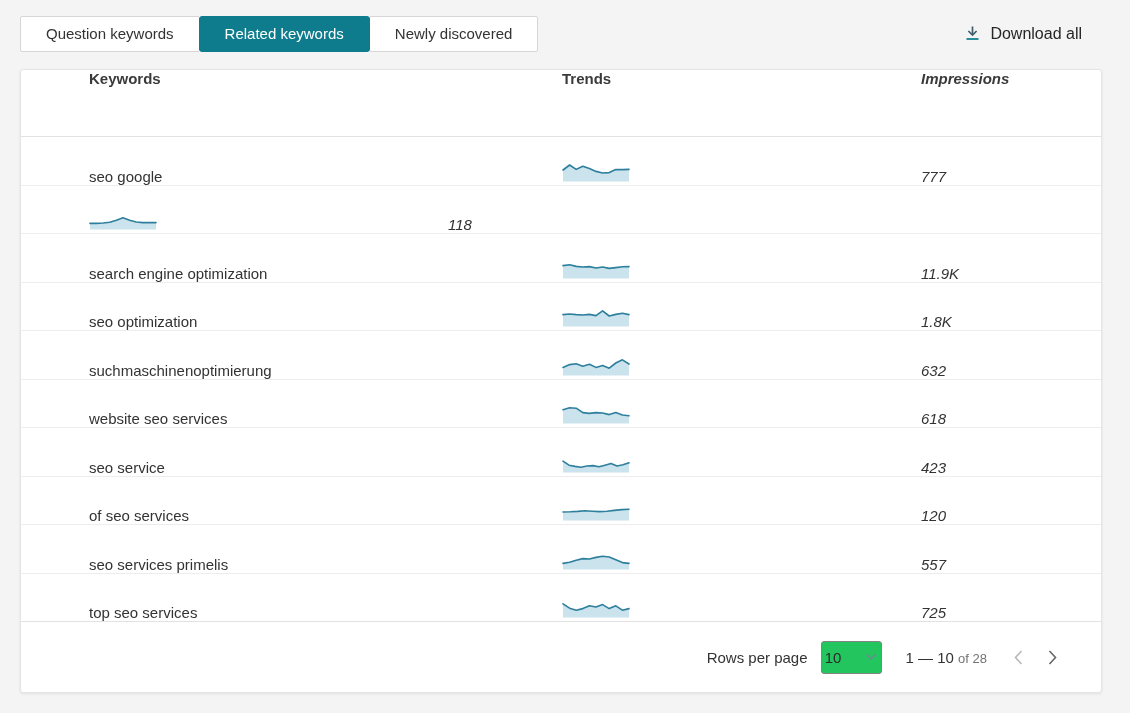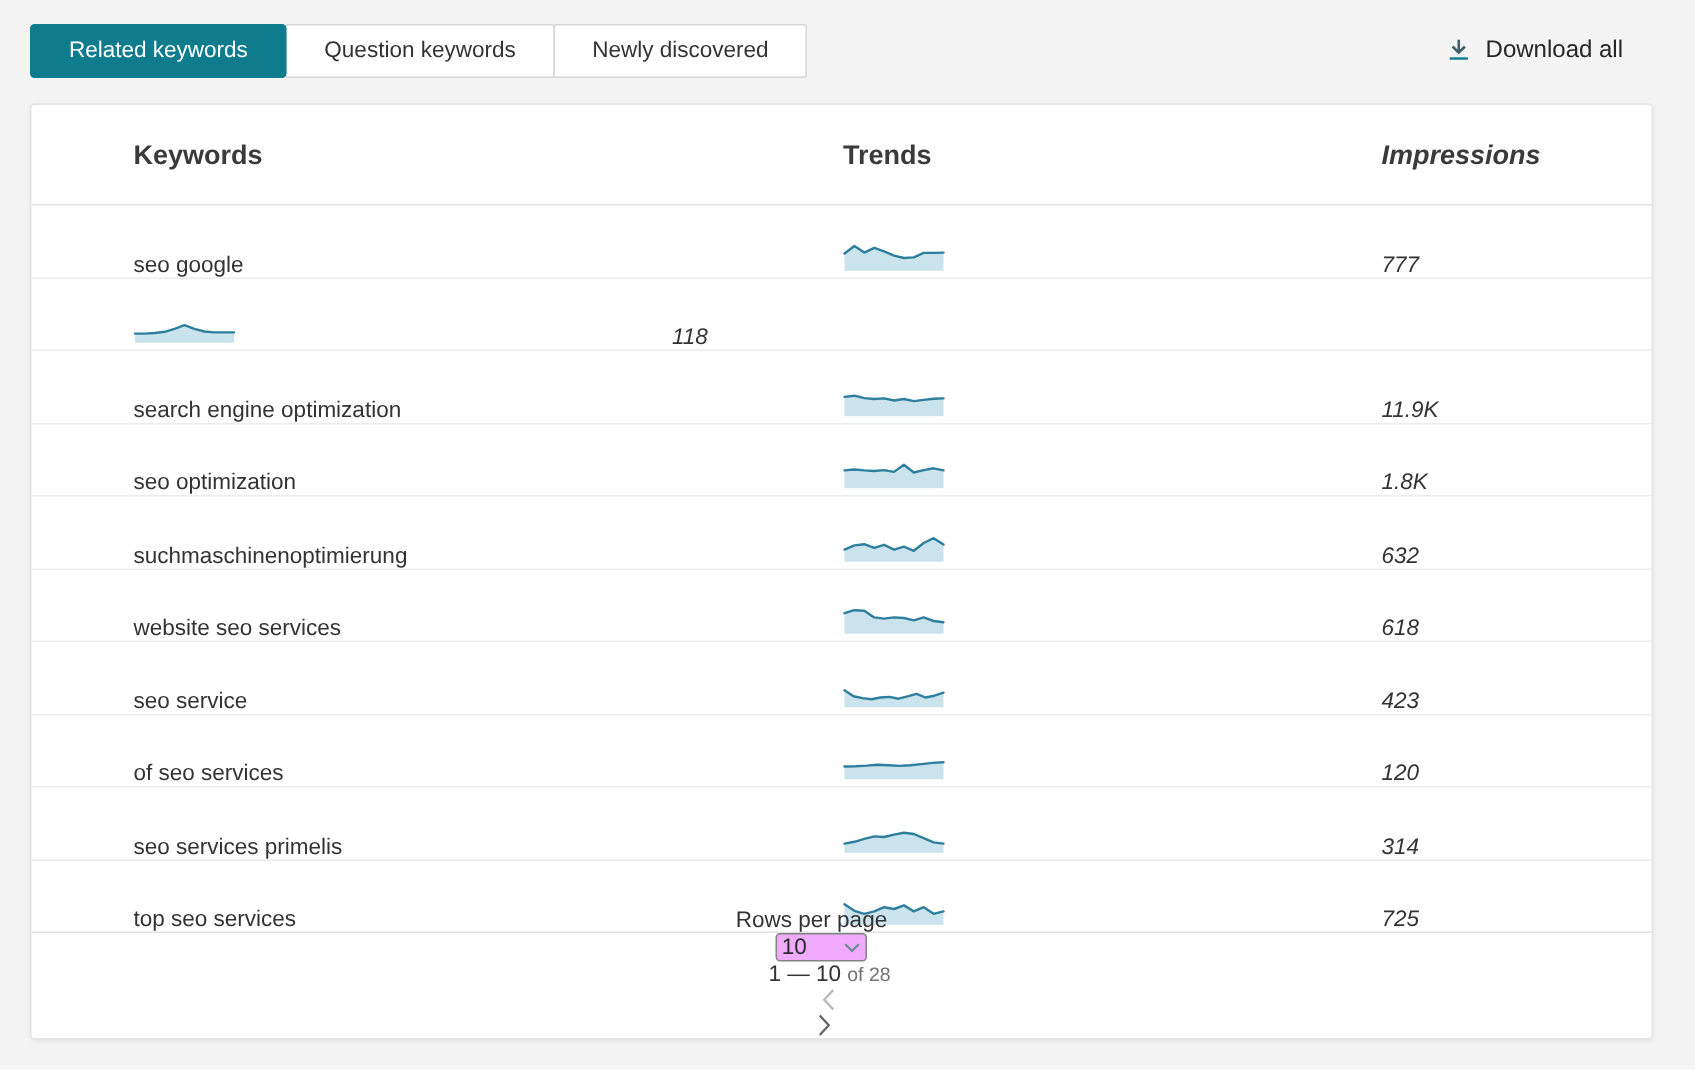--- a/index.html
+++ b/index.html
@@ -31,66 +31,66 @@
     font-size: 16px; color: #262626; margin-right: 20px;
   }
 
   
   .card {
     margin-top: 17px; background: #fff;
     border: 1px solid #e5e5e5; border-radius: 3px;
     box-shadow: 0 1px 3px rgba(0,0,0,0.08);
   }
   .thead {
-    display: flex; align-items: center; height: 67px; padding-left: 68px;
+    display: flex; align-items: flex-start; height: 67px; padding-left: 68px;
     border-bottom: 1px solid #e2e2e2;
-    font-size: 18px; font-weight: bold; color: #3a3a3a;
+    font-size: 15px; font-weight: bold; color: #3a3a3a;
   }
   .col-k { width: 473px; }
   .col-t { width: 359px; }
   .col-i { flex: 1; font-style: italic; }
   .trow {
     display: flex; align-items: flex-end; height: 48.5px; padding-left: 68px;
     border-bottom: 1px solid #ededed;
     font-size: 15px; color: #333; cursor: pointer;
   }
   .trow:last-of-type { border-bottom: 1px solid #e2e2e2; }
   .spark { display: inline-block; width: 68px; height: 24px; }
   .spark svg { display: block; }
 
   
   .tfoot {
     display: flex; align-items: center; justify-content: flex-end;
-    height: 70px; padding-right: 40px; font-size: 15px; color: #333; flex-direction: column;
+    height: 70px; padding-right: 40px; font-size: 15px; color: #333;
   }
   .rpp-select {
     margin-left: 13px; width: 61px; height: 33px;
-    border: 1px solid #838383; border-radius: 3px; background: #f0abfc;
+    border: 1px solid #838383; border-radius: 3px; background: #22c55e;
     display: flex; align-items: center; justify-content: center; gap: 24px;
     cursor: pointer; font-size: 15px; color: #2b2b2b;
   }
   .range { margin-left: 24px; white-space: nowrap; }
   .range .of { color: #737373; font-size: 13px; }
   .pg-btn {
     background: transparent; border: none; width: 18px; height: 18px;
     display: flex; align-items: center; justify-content: center; cursor: pointer;
     padding: 0;
   }
   .pg-prev { margin-left: 22px; }
   .pg-next { margin-left: 16px; }
 </style>
 </head>
 <body>
 
 <div class="page">
 
   <div class="topbar">
     <div class="tabs">
+      <div class="tab">Question keywords</div>
       <div class="tab active">Related keywords</div>
-      <div class="tab">Question keywords</div>
       <div class="tab">Newly discovered</div>
     </div>
     <div class="download">
       <span style="display:flex">
         <svg width="15" height="17" viewBox="0 0 15 17">
           <line x1="7.5" y1="1.5" x2="7.5" y2="9.5" stroke="#3F5D6B" stroke-width="1.7"></line>
           <polyline points="3.4,6 7.5,10.1 11.6,6" fill="none" stroke="#3F5D6B" stroke-width="1.7"></polyline>
           <line x1="1.5" y1="14" x2="13.5" y2="14" stroke="#12818F" stroke-width="1.8"></line>
         </svg>
       </span>
@@ -228,21 +228,21 @@
     <div class="col-k">
       <span class="kw">seo services primelis</span>
     </div>
     <div class="col-t">
       <span class="spark"><svg width="68" height="24" viewBox="0 0 68 24">
                 <polygon points="1.0,17.4 7.6,16.2 14.2,14.2 20.8,12.6 27.4,13.0 34.0,11.4 40.6,10.2 47.2,11.0 53.8,13.8 60.4,16.6 67.0,17.4 67,23.5 1,23.5" fill="#CBE3EC"></polygon>
                 <polyline points="1.0,17.4 7.6,16.2 14.2,14.2 20.8,12.6 27.4,13.0 34.0,11.4 40.6,10.2 47.2,11.0 53.8,13.8 60.4,16.6 67.0,17.4" fill="none" stroke="#2D7F9D" stroke-width="1.6" stroke-linejoin="round" stroke-linecap="round"></polyline>
               </svg></span>
     </div>
     <div class="col-i">
-      <span>314</span>
+      <span>557</span>
     </div>
   </div>
 
   <div class="trow">
     <div class="col-k">
       <span class="kw">top seo services</span>
     </div>
     <div class="col-t">
       <span class="spark"><svg width="68" height="24" viewBox="0 0 68 24">
                 <polygon points="1.0,9.8 7.6,14.2 14.2,16.2 20.8,14.6 27.4,11.8 34.0,13.0 40.6,10.6 47.2,14.6 53.8,11.8 60.4,16.2 67.0,14.6 67,23.5 1,23.5" fill="#CBE3EC"></polygon>

